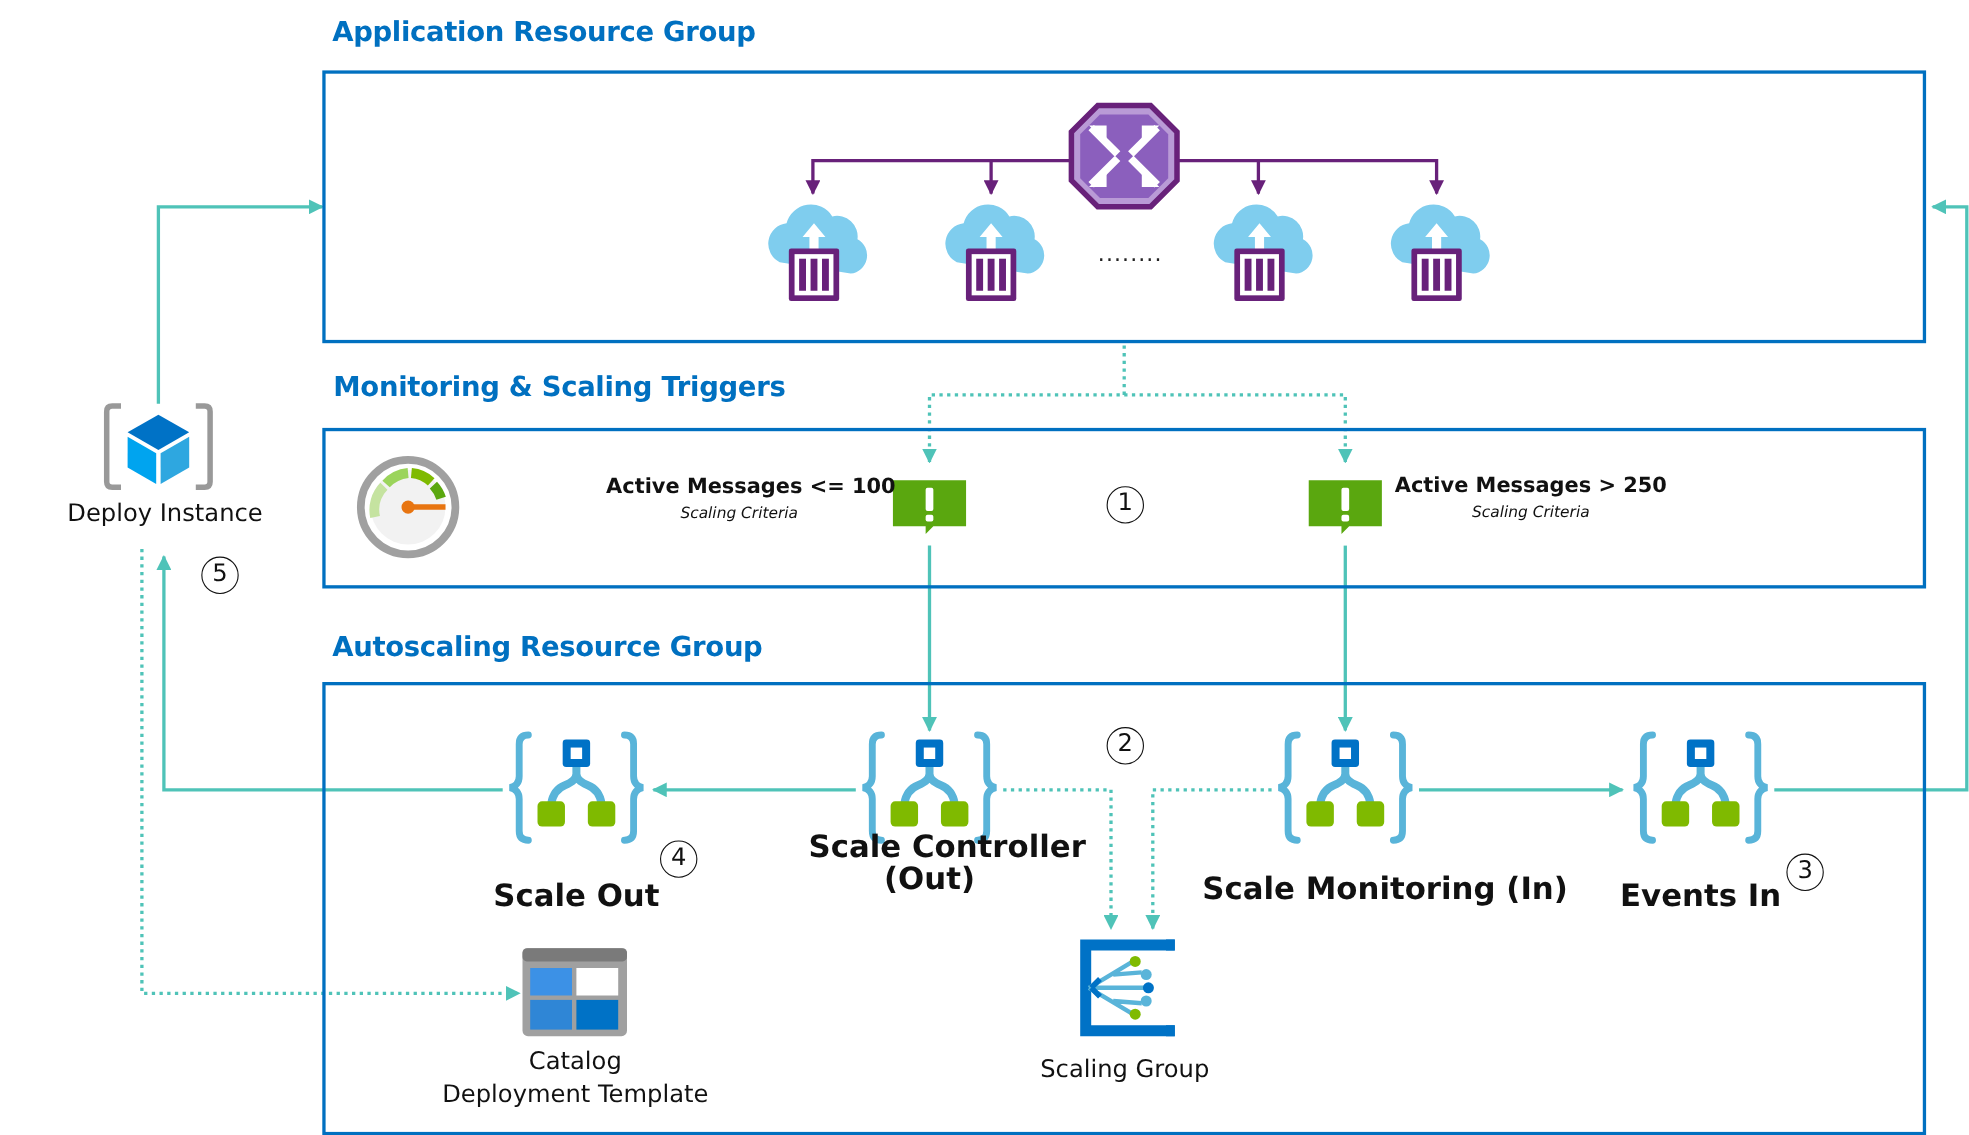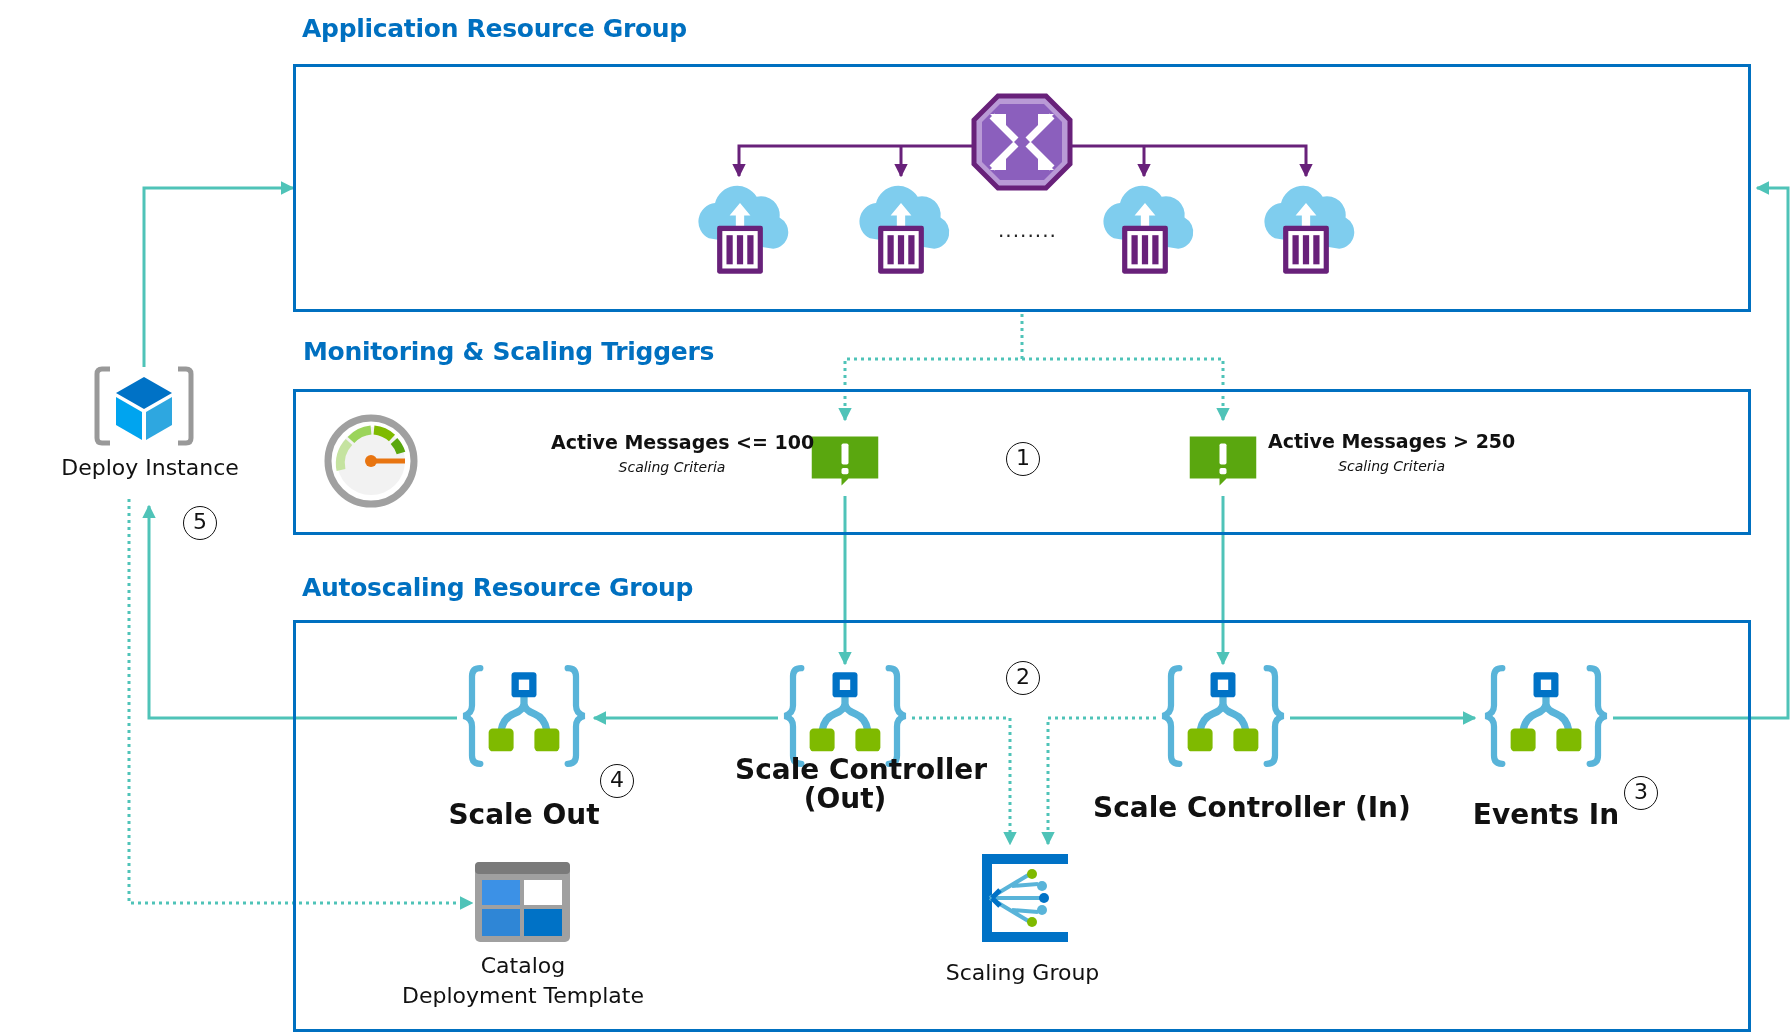--- a/index.html
+++ b/index.html
@@ -168,21 +168,21 @@
 <div class="step" style="left:1006px;top:661px;">2</div>
 <div class="step" style="left:1624px;top:776px;">3</div>
 <div class="step" style="left:600px;top:764px;">4</div>
 <div class="step" style="left:183px;top:506px;">5</div>
 
 <div class="label bold" style="left:444px;top:800px;width:160px;">Scale Out</div>
 <div class="label bold" style="left:735px;top:755px;width:220px;">
   <div>Scale Controller</div>
   <div>(Out)</div>
 </div>
-<div class="label bold" style="left:1093px;top:793px;width:260px;">Scale Controller (In)</div>
+<div class="label bold" style="left:1093px;top:793px;width:260px;">Scale Monitoring (In)</div>
 <div class="label bold" style="left:1466px;top:800px;width:160px;">Events In</div>
 
 <div class="label normal" style="left:920px;top:958px;width:205px;">Scaling Group</div>
 <div class="label normal" style="left:393px;top:951px;width:260px;">
   <div>Catalog</div>
   <div>Deployment Template</div>
 </div>
 <div class="label normal" style="left:50px;top:453px;width:200px;">Deploy Instance</div>
 
 </body></html>

